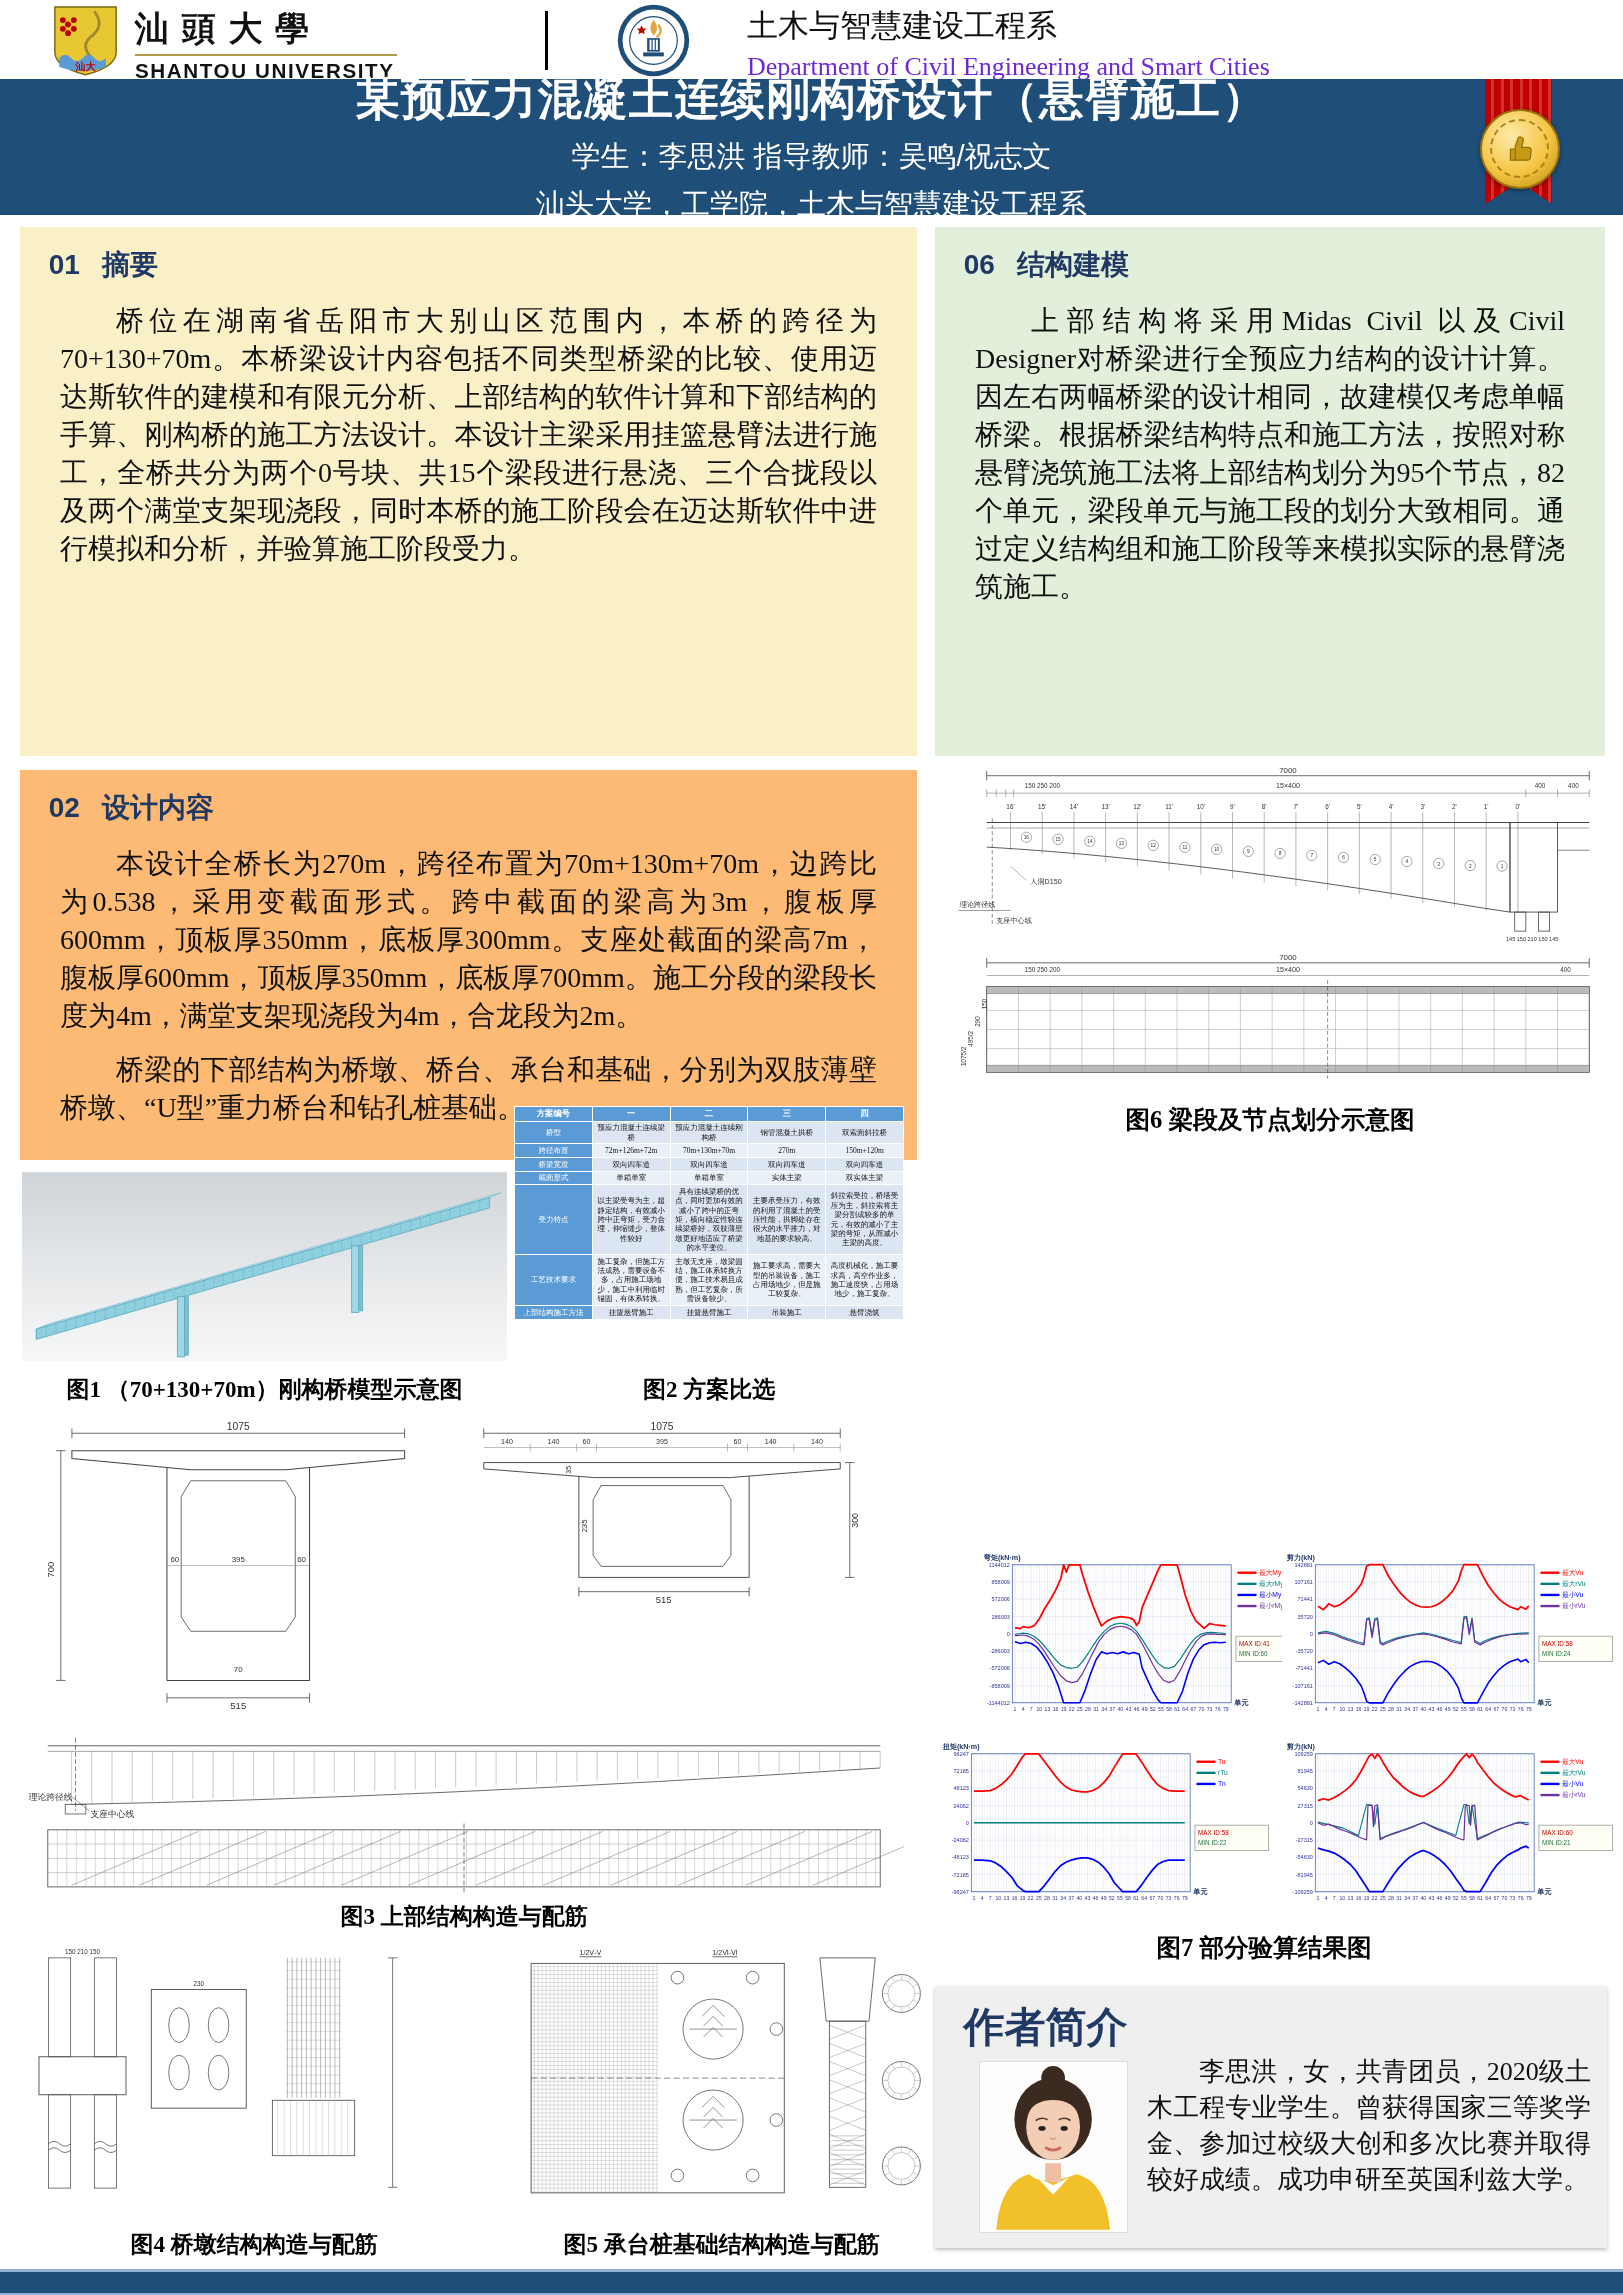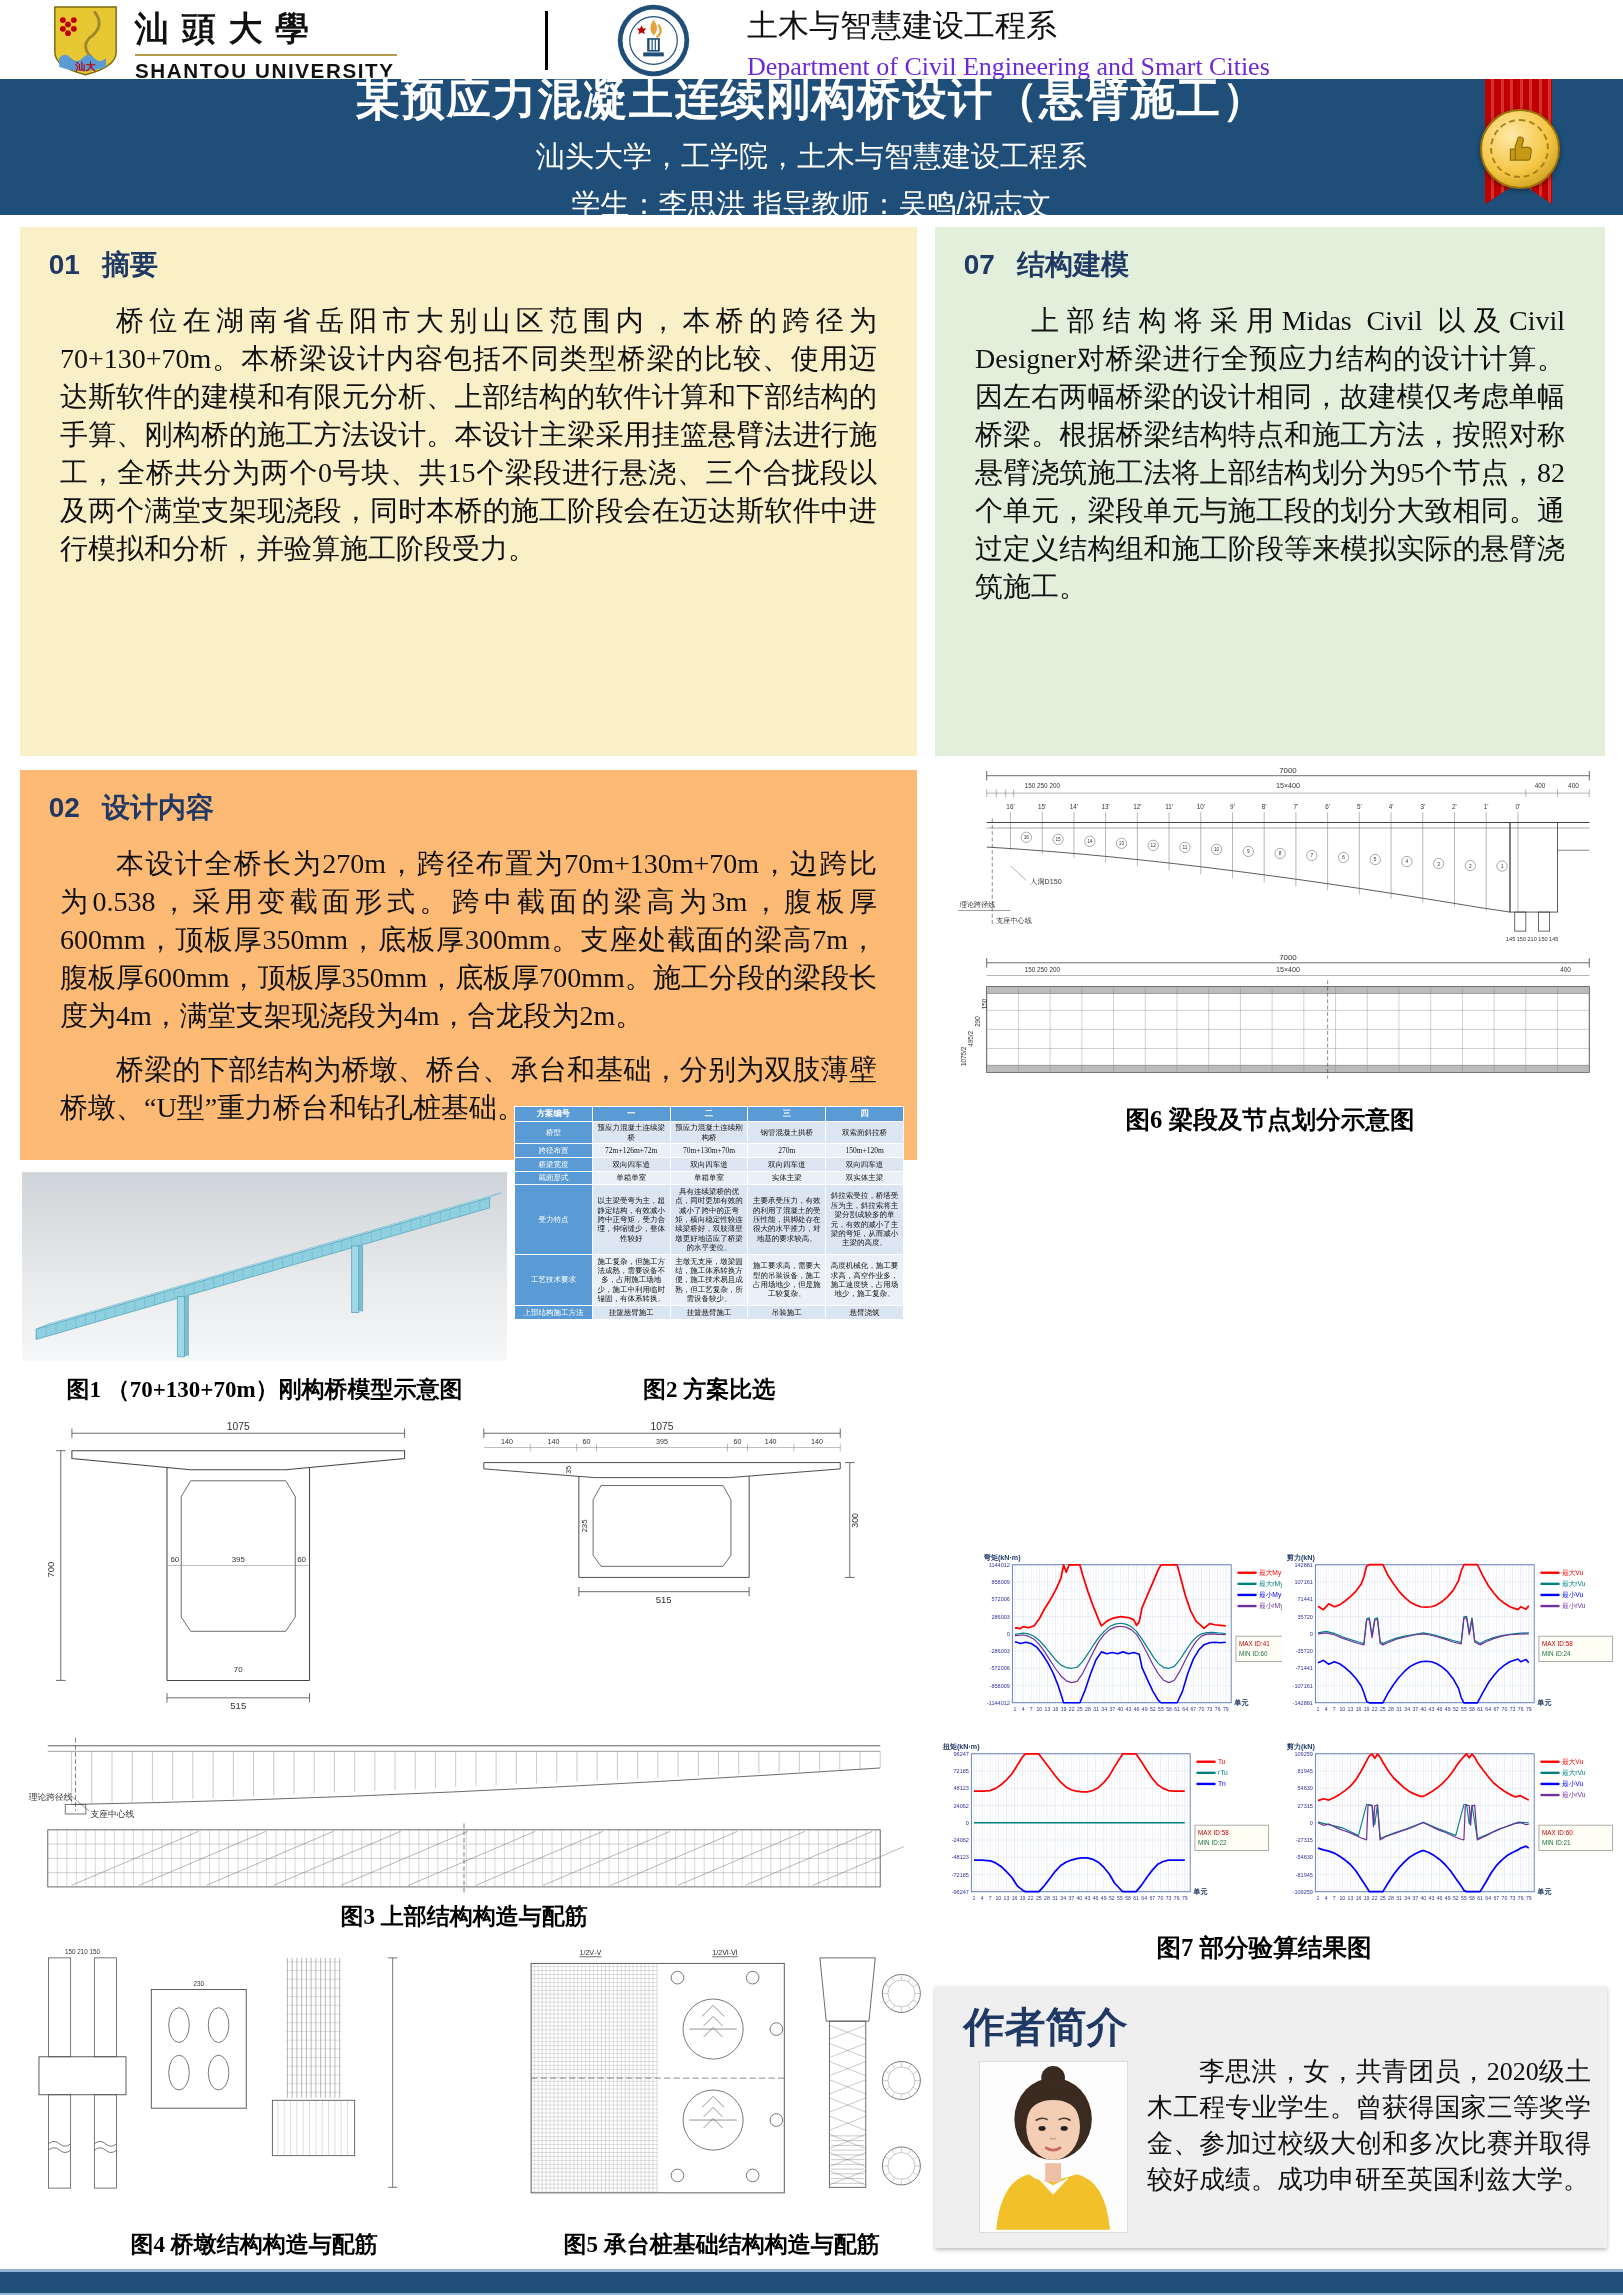--- a/index.html
+++ b/index.html
@@ -108,22 +108,22 @@
       <path d="M31,27 l2,4 4,0 -3,3 1,4 -4,-2 -4,2 1,-4 -3,-3 4,0 z" fill="#c00000"></path>
     </svg>
     <div class="dept">
       <div class="dept-cn">土木与智慧建设工程系</div>
       <div class="dept-en">Department of Civil Engineering and Smart Cities</div>
     </div>
   </div>
 
   <div class="banner">
     <div class="b-title">某预应力混凝土连续刚构桥设计（悬臂施工）</div>
+    <div class="b-line">学生：李思洪  指导教师：吴鸣/祝志文</div>
     <div class="b-line">汕头大学，工学院，土木与智慧建设工程系</div>
-    <div class="b-line">学生：李思洪  指导教师：吴鸣/祝志文</div>
     <div class="medal">
       <div class="ribbon"></div>
       <div class="coin">
         <div class="coin-inner">
           <svg width="32" height="32" viewBox="0 0 40 40">
               <path d="M8,20 h6 v14 h-6 z M16,34 h13 q4,0 4,-4 l1,-8 q0,-4 -4,-4 h-8 l2,-8 q1,-4 -3,-5 q-3,-1 -4,3 l-3,9 -0,17 z" fill="#c79a16" stroke="#8f6e0a" stroke-width="1.5"></path>
             </svg>
         </div>
       </div>
     </div>
@@ -141,21 +141,21 @@
     <h2 class="sec-h">
         <span>02</span>
         <span>设计内容</span>
       </h2>
     <p>本设计全桥长为270m，跨径布置为70m+130m+70m，边跨比为0.538，采用变截面形式。跨中截面的梁高为3m，腹板厚600mm，顶板厚350mm，底板厚300mm。支座处截面的梁高7m，腹板厚600mm，顶板厚350mm，底板厚700mm。施工分段的梁段长度为4m，满堂支架现浇段为4m，合龙段为2m。</p>
     <p>桥梁的下部结构为桥墩、桥台、承台和基础，分别为双肢薄壁桥墩、“U型”重力桥台和钻孔桩基础。</p>
   </section>
 
   <section class="box box-03">
     <h2 class="sec-h">
-        <span>07</span>
+        <span>06</span>
         <span>结构建模</span>
       </h2>
     <p>上部结构将采用Midas Civil 以及Civil Designer对桥梁进行全预应力结构的设计计算。因左右两幅桥梁的设计相同，故建模仅考虑单幅桥梁。根据桥梁结构特点和施工方法，按照对称悬臂浇筑施工法将上部结构划分为95个节点，82个单元，梁段单元与施工段的划分大致相同。通过定义结构组和施工阶段等来模拟实际的悬臂浇筑施工。</p>
   </section>
 
 
   <div class="fig fig1-wrap"><svg id="fig1svg" width="100%" height="100%" viewBox="0 0 612 238">
         <defs>
           <linearGradient id="gbg" x1="0" y1="0" x2="0" y2="1">
             <stop offset="0" stop-color="#cfd4d8"></stop>

